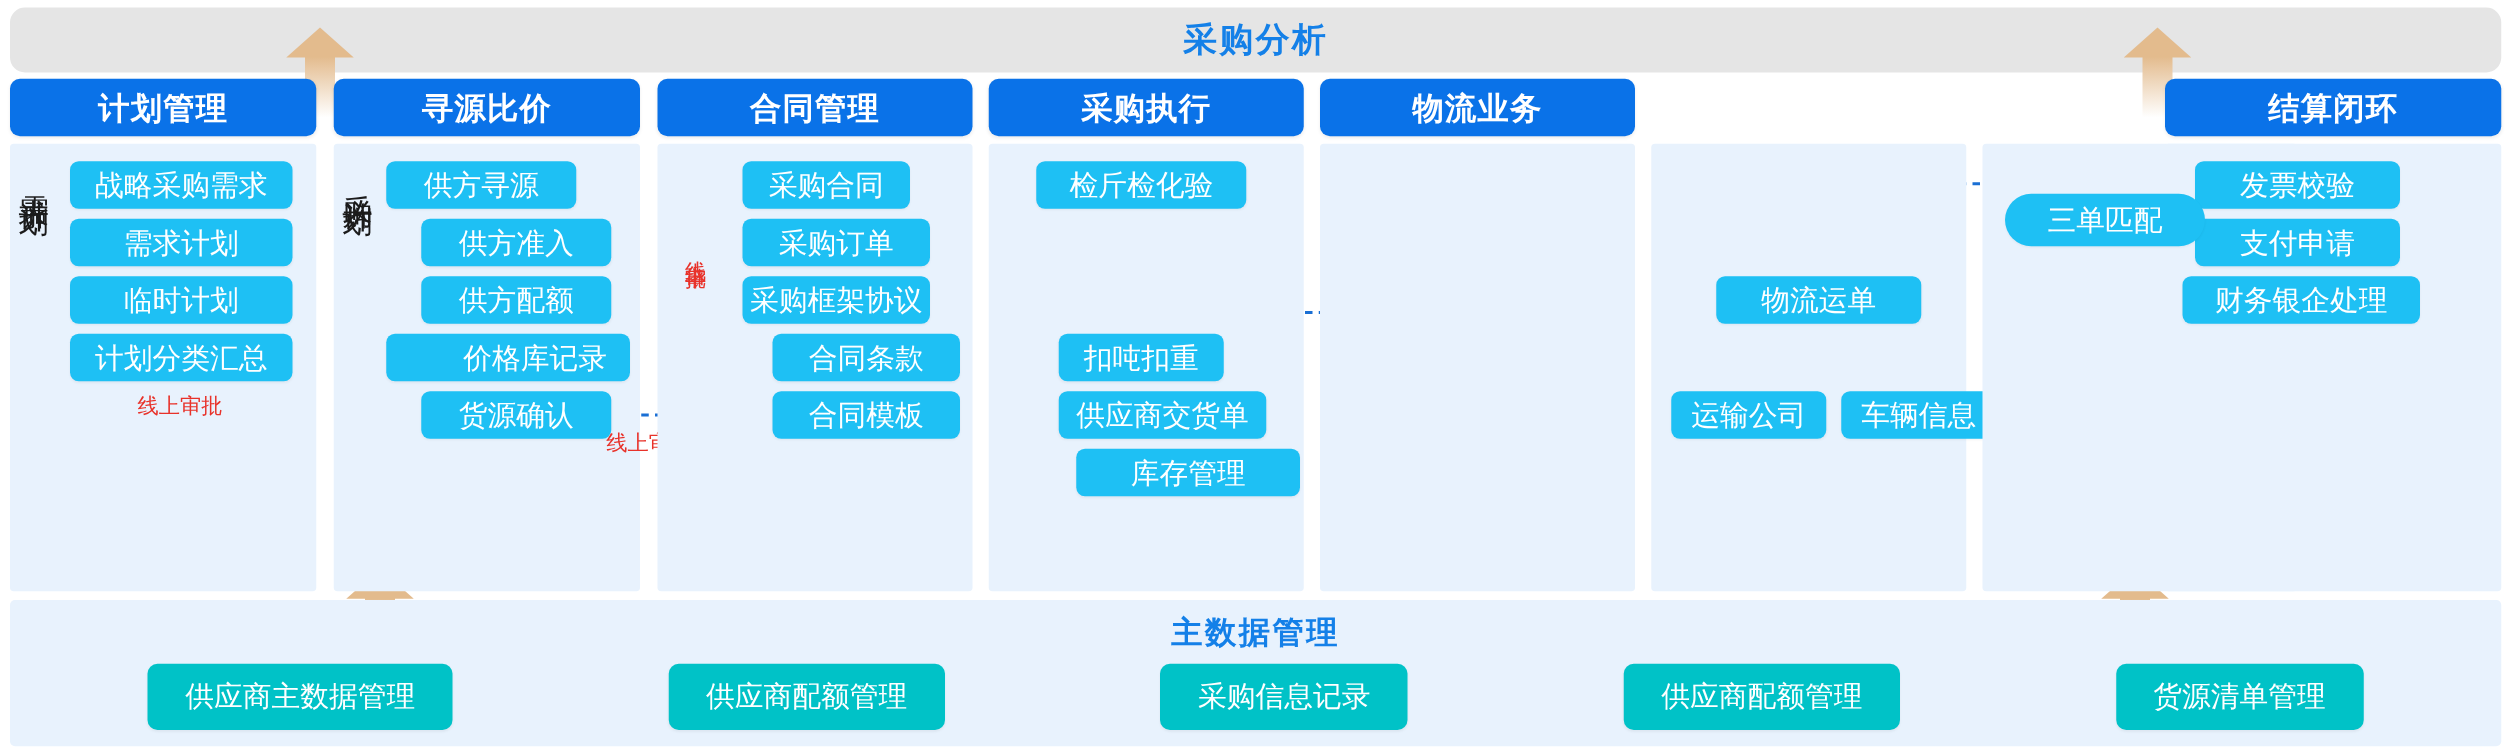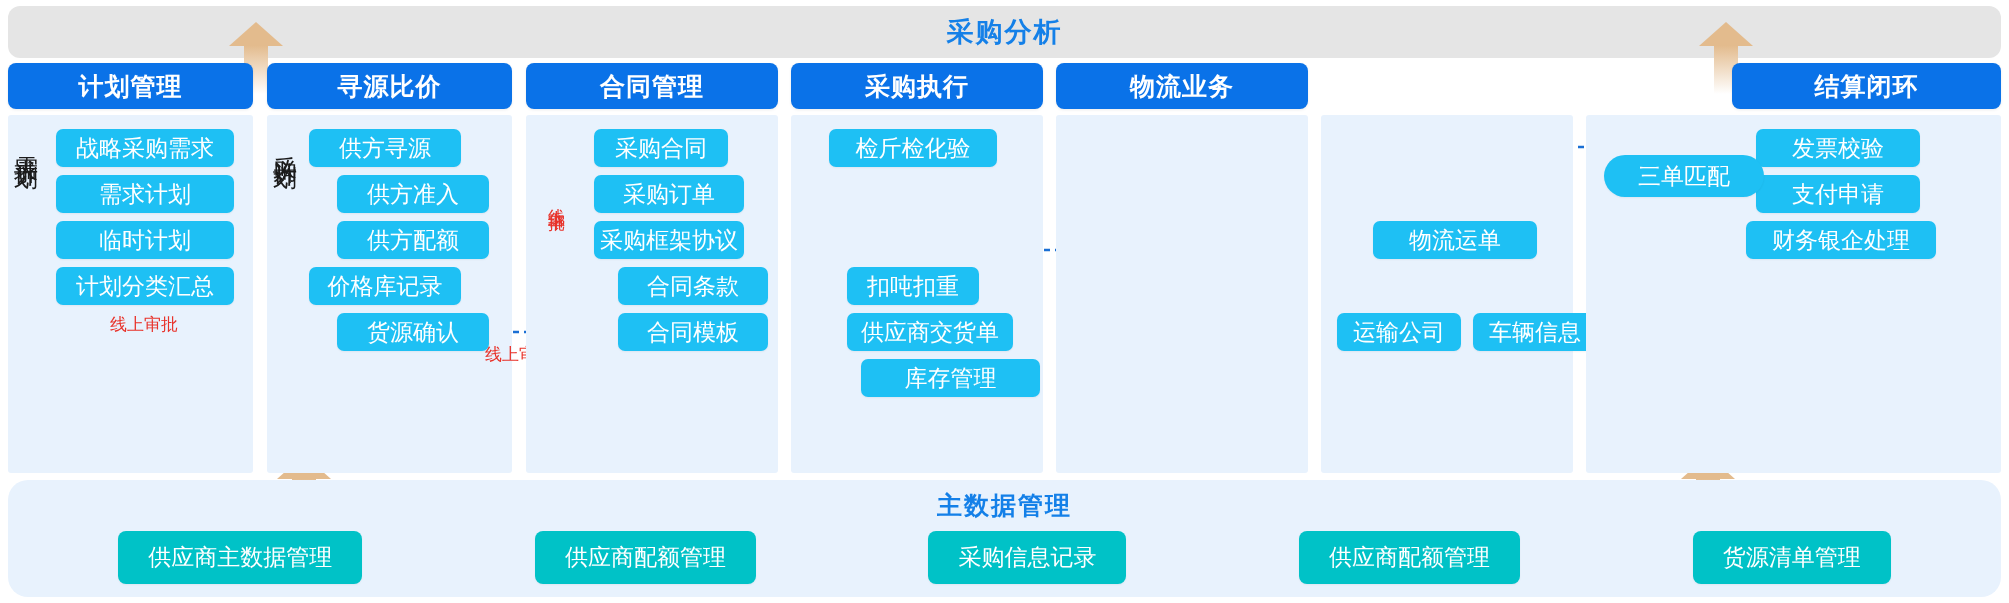--- a/index.html
+++ b/index.html
@@ -19,21 +19,21 @@
   }
   .banner-title{
     position:absolute;left:0;top:0;width:100%;height:52px;
     display:flex;align-items:center;justify-content:center;
     font-size:27px;font-weight:bold;color:#1480e8;letter-spacing:2px;
   }
 
   
   .bottom-banner{
     position:absolute;left:8px;top:480px;width:1993px;height:117px;
-    background:#e8f2fd;border-radius:20px;
+    background:#e8f2fd;border-radius:4px;
   }
   .bottom-title{
     position:absolute;left:0;top:5px;width:100%;height:40px;
     display:flex;align-items:center;justify-content:center;
     font-size:25px;font-weight:bold;color:#1480e8;letter-spacing:2px;
   }
   .md-row{
     position:absolute;left:0;top:52px;width:100%;height:50px;
     display:flex;align-items:center;justify-content:space-around;
     padding:0 24px;box-sizing:border-box;
@@ -168,21 +168,21 @@
     </div>
   </div>
 
   <div class="col" style="left:267px;width:245px;">
     <div class="col-header">寻源比价</div>
     <div class="col-body">
       <div class="vlabel">采购计划</div>
       <div class="pill" style="left:42px;top:14px;width:152px;">供方寻源</div>
       <div class="pill" style="left:70px;top:60px;width:152px;">供方准入</div>
       <div class="pill" style="left:70px;top:106px;width:152px;">供方配额</div>
-      <div class="pill" style="left:42px;top:152px;width:152px;">价格库记录</div>
+      <div class="pill" style="left:42px;top:152px;width:152px;padding-left:43px;">价格库记录</div>
       <div class="pill" style="left:70px;top:198px;width:152px;">货源确认</div>
       <div class="red-note" style="left:218px;top:228px;">线上审批</div>
     </div>
   </div>
 
   <div class="col" style="left:526px;width:252px;">
     <div class="col-header">合同管理</div>
     <div class="col-body">
       <div class="pill" style="left:68px;top:60px;width:150px;">采购订单</div>
       <div class="pill" style="left:68px;top:14px;width:134px;">采购合同</div>

